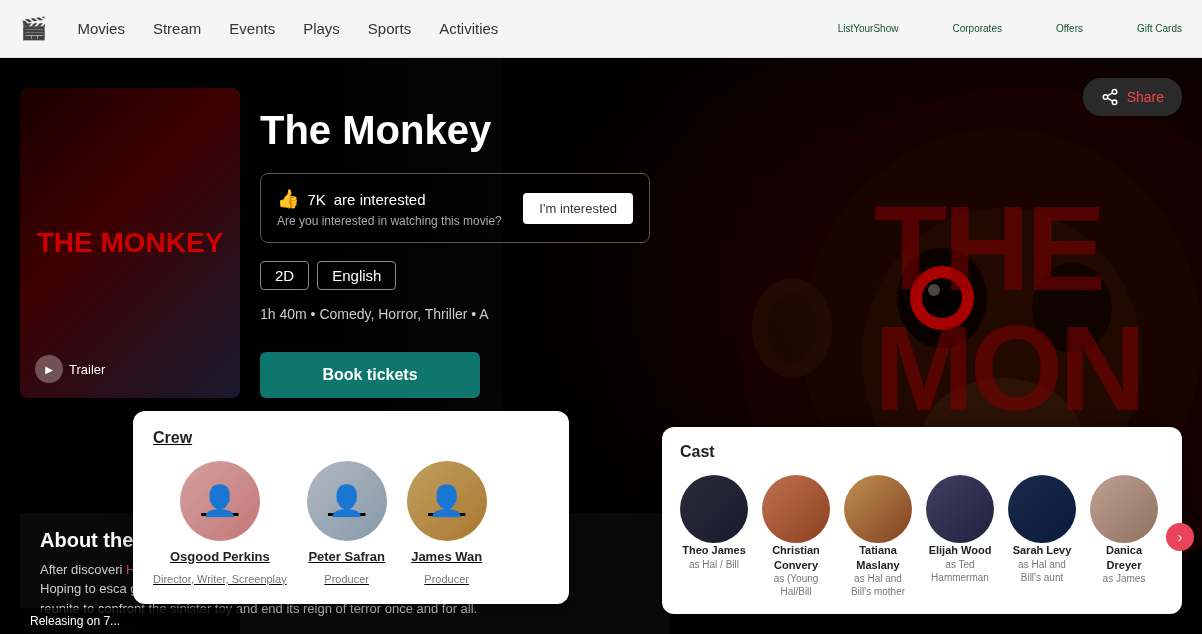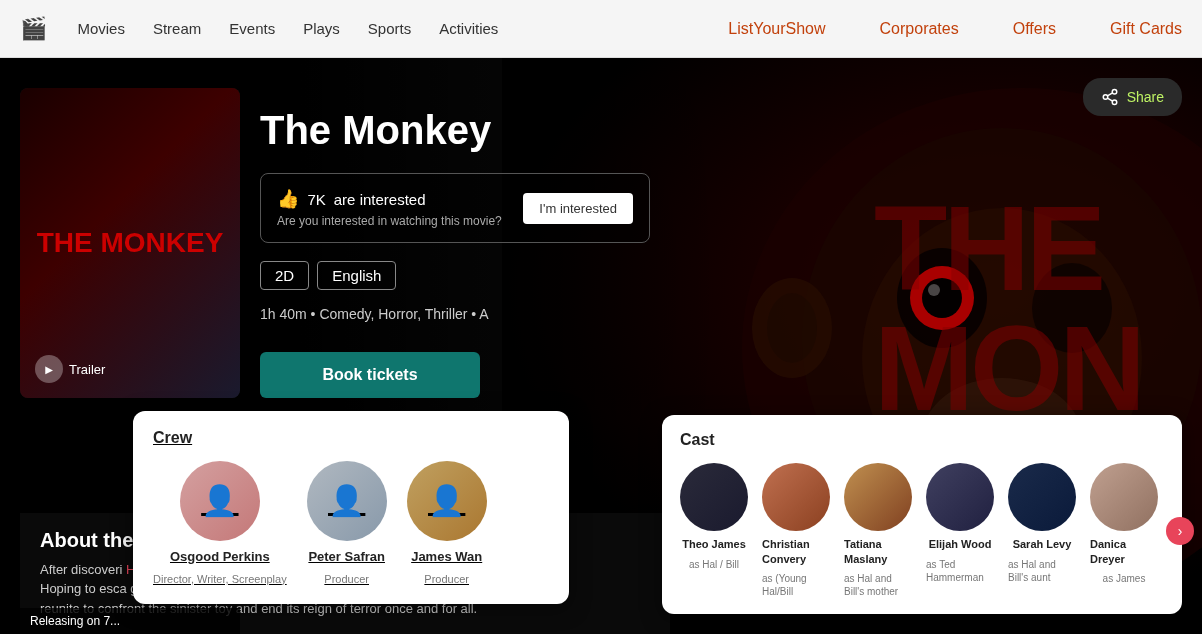--- a/index.html
+++ b/index.html
@@ -27,22 +27,22 @@
     .nav-left { display: flex; gap: 28px; align-items: center; }
     .nav-left a {
       text-decoration: none;
       color: #333;
       font-size: 15px;
       font-weight: 500;
     }
     .nav-right { margin-left: auto; display: flex; gap: 22px; align-items: center; }
     .nav-right a {
       text-decoration: none;
-      color: #c2410c;
-      font-size: 16px;
+      color: #14532d;
+      font-size: 10px;
       padding-left: 32px;
     }
 
     
     .hero {
       position: relative;
       width: 100%;
       height: 576px;
       background: #0a0a0a;
       overflow: hidden;
@@ -227,21 +227,21 @@
       cursor: pointer;
     }
 
     
     .share-btn {
       position: absolute;
       right: 20px;
       top: 20px;
       background: #2a2a2a;
       border: none;
-      color: #bef264;
+      color: #ef4444;
       display: flex;
       align-items: center;
       gap: 8px;
       padding: 10px 18px;
       border-radius: 18px;
       font-size: 14px;
       cursor: pointer;
       z-index: 10;
     }
 
@@ -356,21 +356,21 @@
     }
     .cast-members {
       display: flex;
       gap: 14px;
       align-items: flex-start;
     }
     .cast-member {
       display: flex;
       flex-direction: column;
       align-items: center;
-      gap: 6px;
+      text-align: center;
       min-width: 68px;
     }
     .cast-avatar {
       width: 68px;
       height: 68px;
       border-radius: 50%;
       overflow: hidden;
     }
     .cast-name {
       font-size: 11px;

